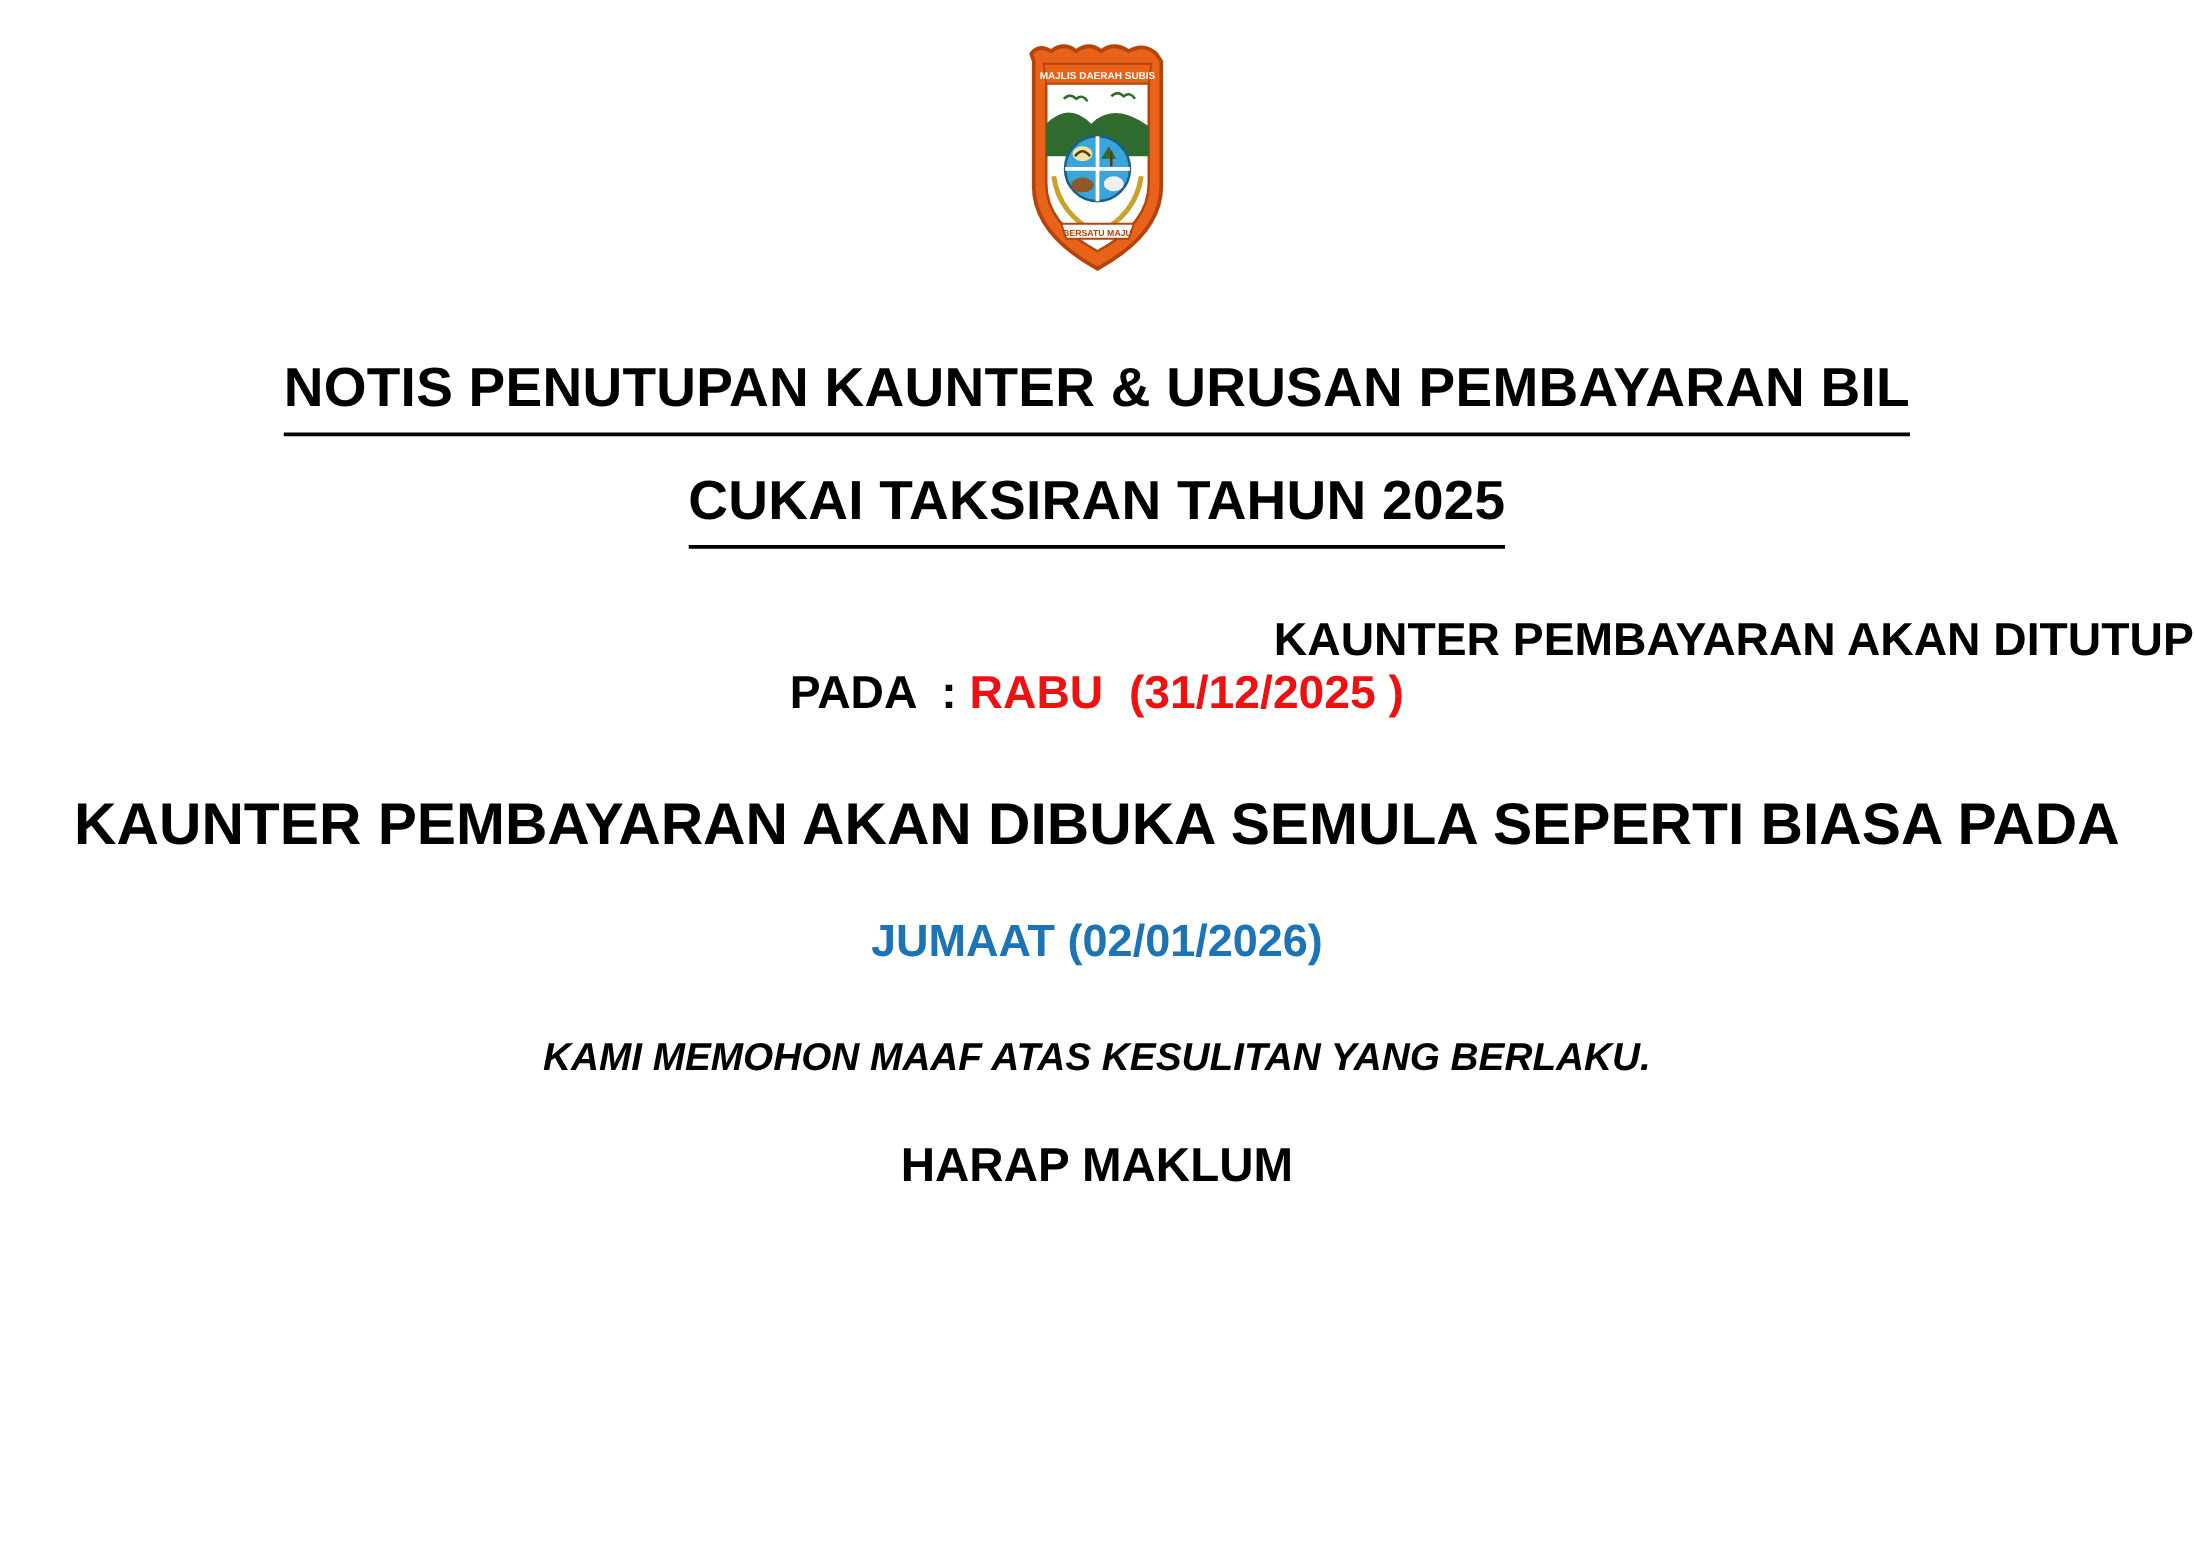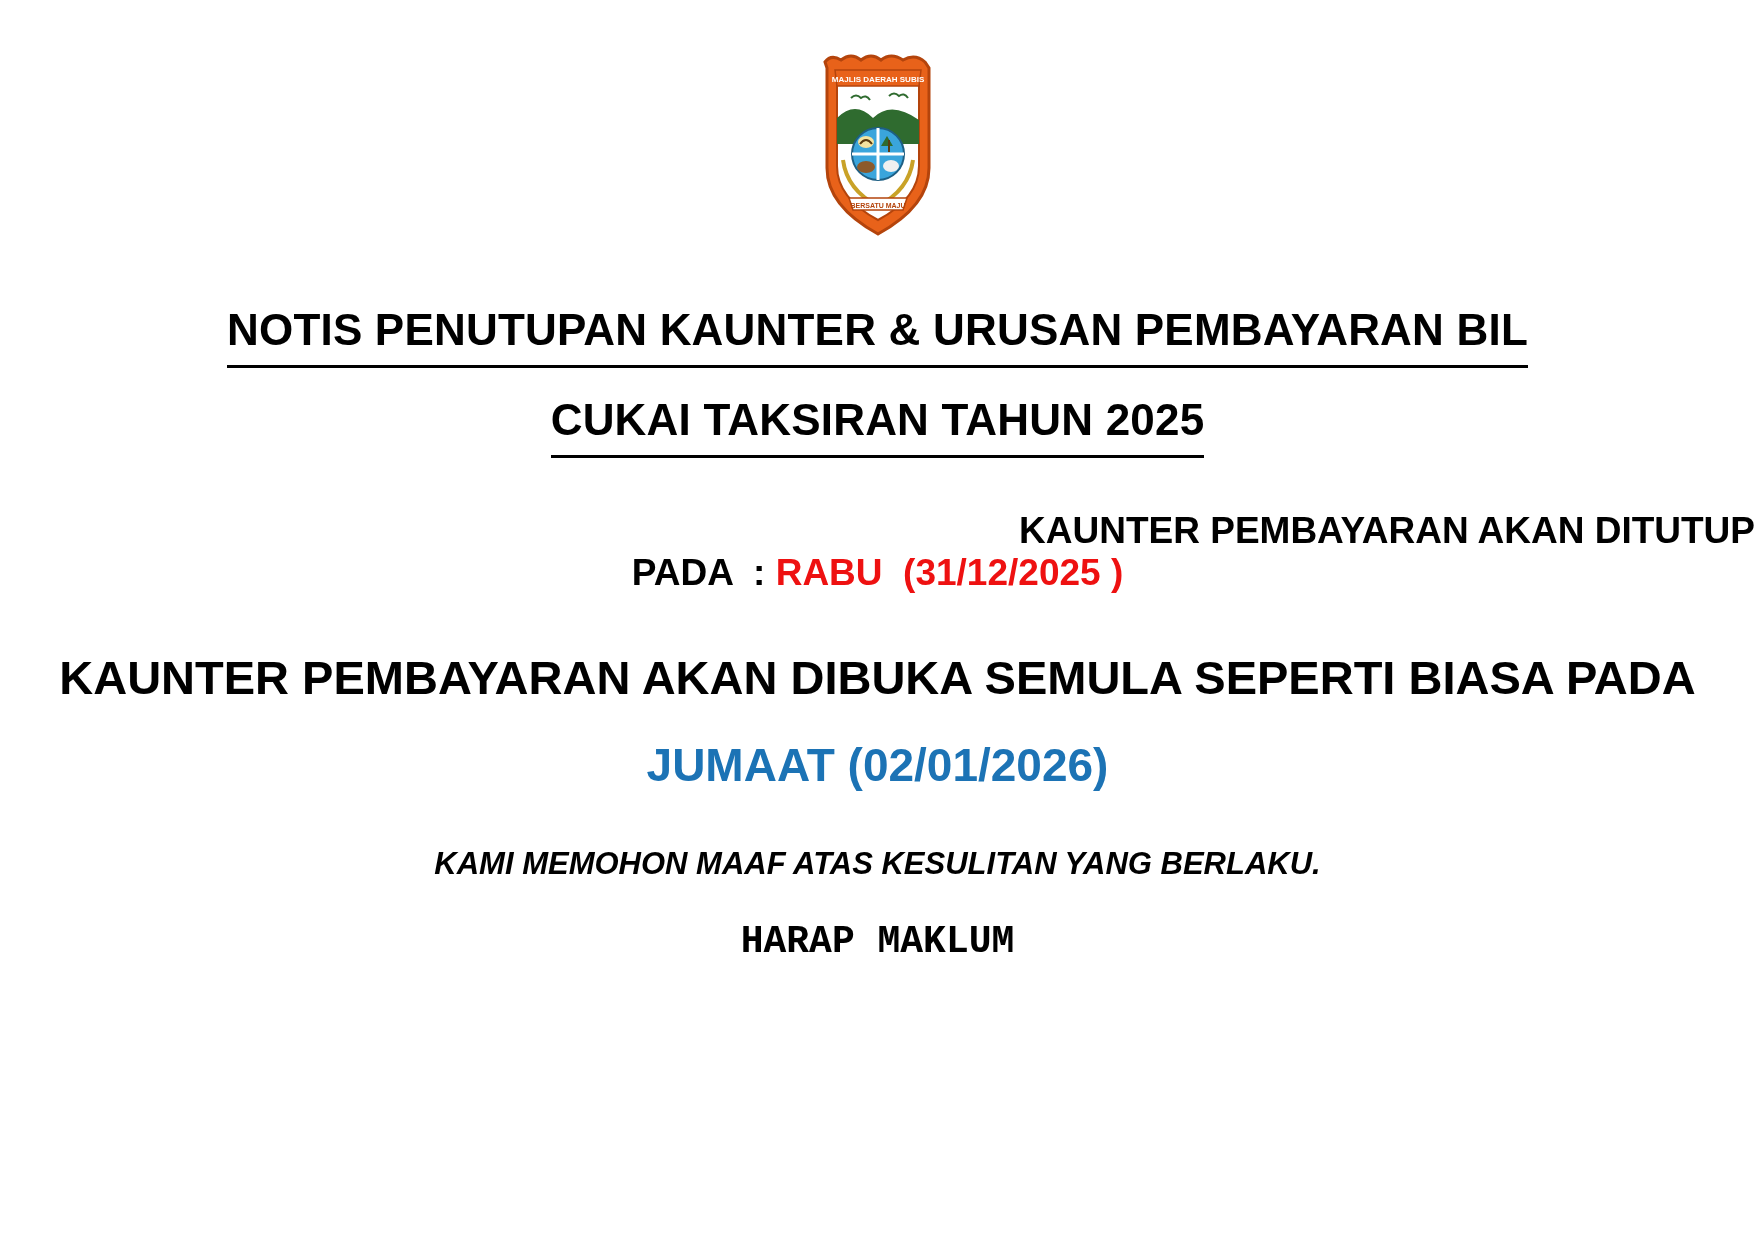--- a/index.html
+++ b/index.html
@@ -20,21 +20,21 @@
     width: 1755px;
     height: 1241px;
     box-sizing: border-box;
   }
 
   
   .crest-wrap {
     width: 100%;
     display: flex;
     justify-content: center;
-    padding-top: 48px;
+    padding-top: 29px;
   }
   .crest {
     width: 126px;
     height: 200px;
     position: relative;
   }
 
   
   .title-block {
     margin-top: 48px;
@@ -74,37 +74,36 @@
   }
 
   .reopen-line {
     text-align: center;
     font-size: 47px;
     font-weight: bold;
     margin-top: 56px;
   }
   .reopen-date {
     text-align: center;
-    font-size: 46px;
+    font-size: 36px;
     font-weight: bold;
-    margin-top: 33px;
+    margin-top: 46px;
   }
   .apology {
     text-align: center;
     font-size: 31px;
     font-weight: bold;
     font-style: italic;
     margin-top: 54px;
   }
   .closing {
     text-align: center;
     font-size: 38px;
     font-weight: bold;
-    margin-top: 38px;
-    font-family: Liberation Mono, monospace;
+    margin-top: 48px;
   }
 </style>
 </head>
 <body>
 
 <div class="page">
 
   <div class="crest-wrap">
     <div class="crest">
       <svg width="126" height="200" viewBox="0 0 126 200" xmlns="http://www.w3.org/2000/svg" aria-hidden="true">

